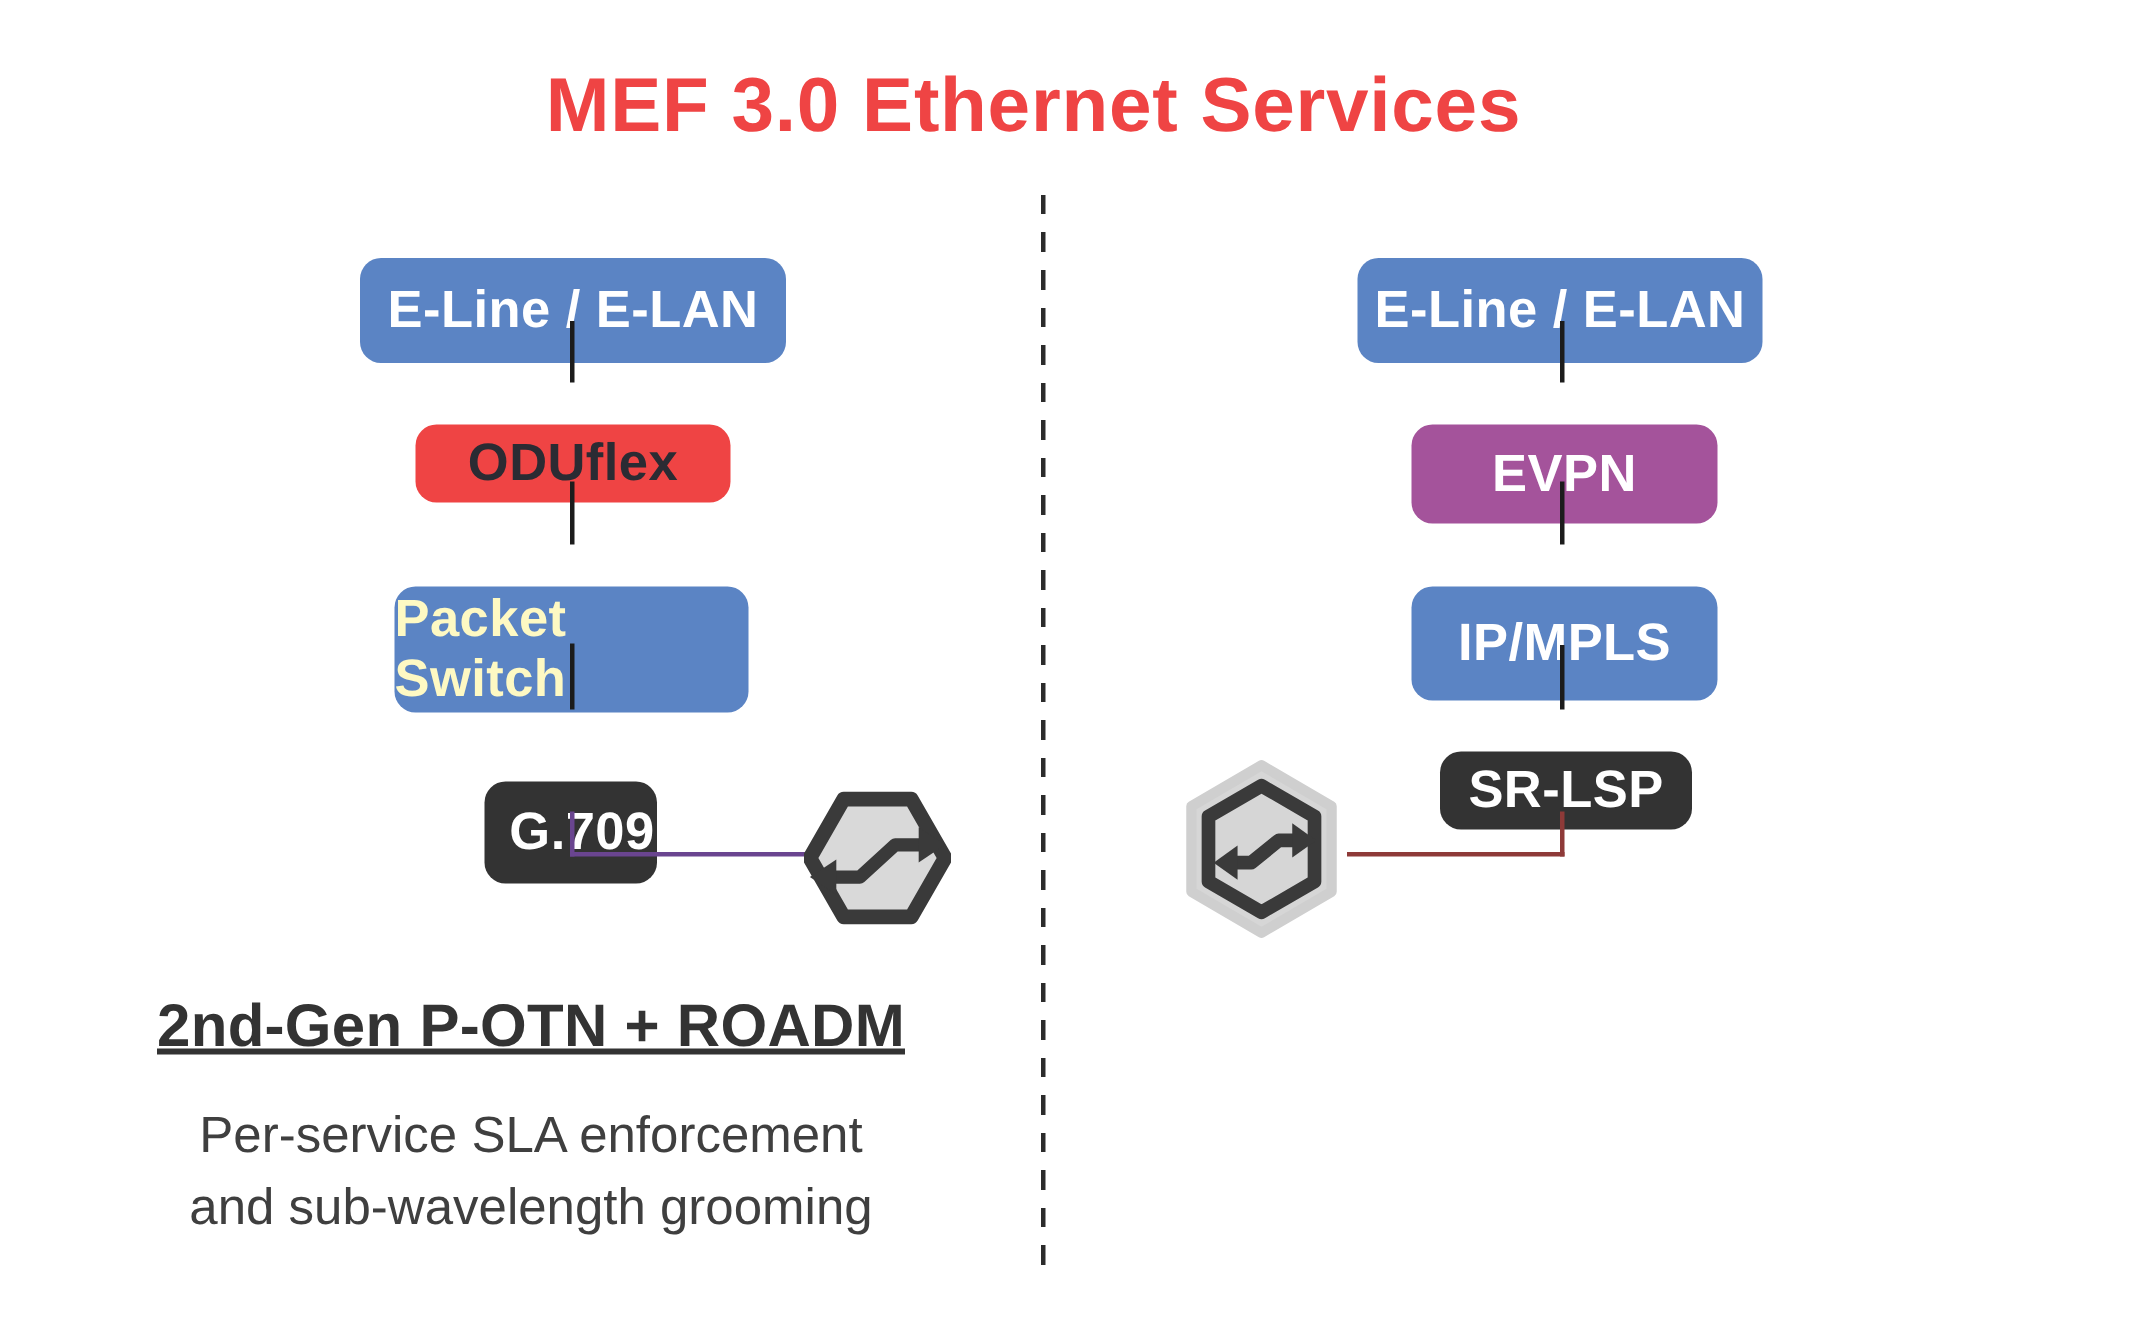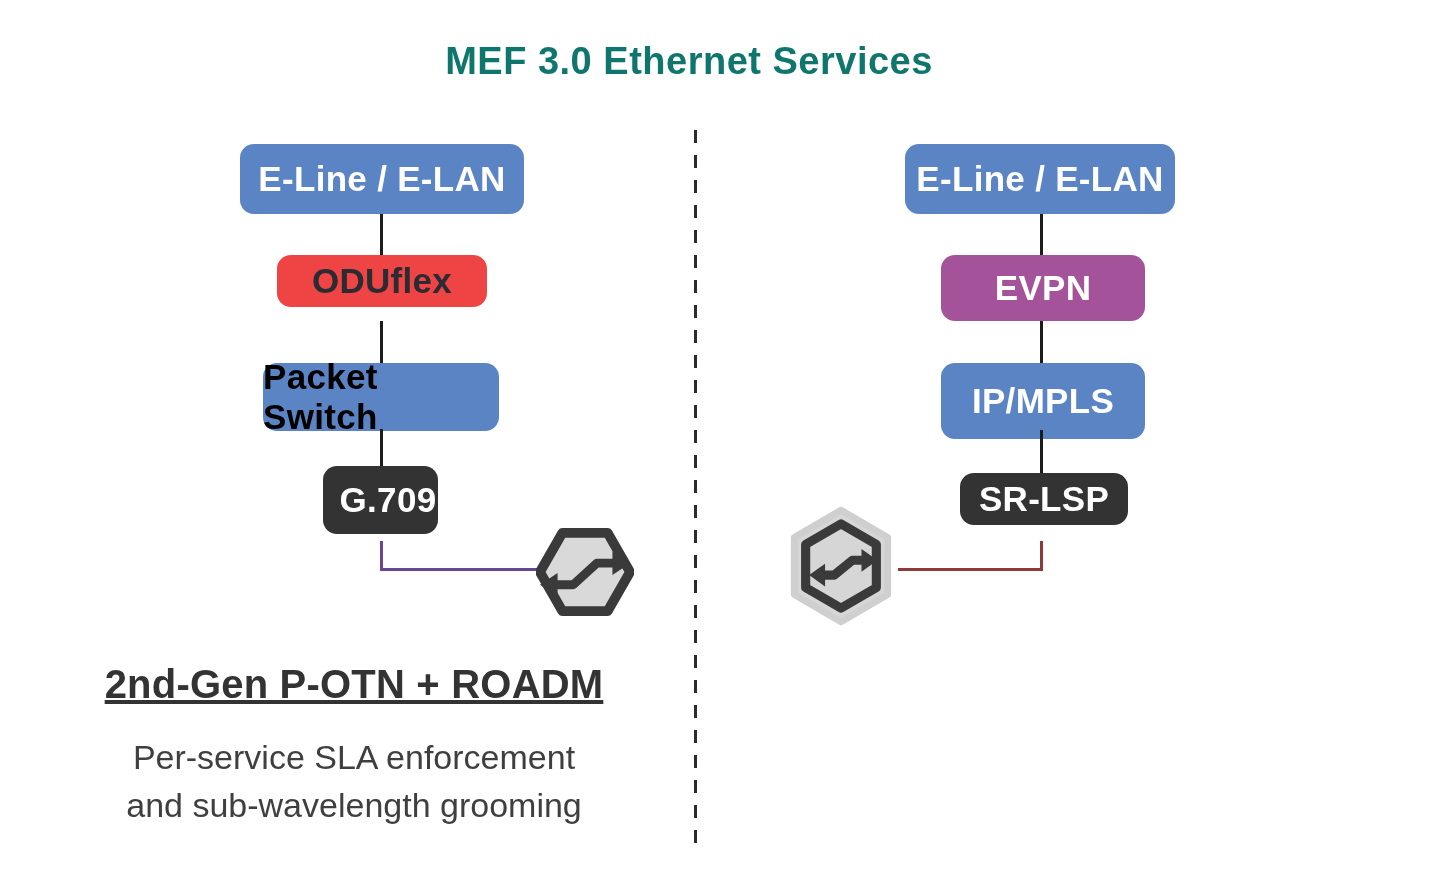--- a/index.html
+++ b/index.html
@@ -9,38 +9,39 @@
     width: 1432px; height: 888px;
     position: relative;
     overflow: hidden;
     color: #2d2d2d;
   }
   .canvas { position: absolute; left: 0; top: 0; width: 1432px; height: 888px; background: #ffffff; }
 
   .title {
     position: absolute; left: 0; top: 40px; width: 1378px;
     text-align: center;
-    font-size: 38px; font-weight: 700; color: #0f766e;
+    font-size: 51px; font-weight: 700; color: #ef4444;
     letter-spacing: 0.5px;
   }
 
   .divider {
     position: absolute; left: 694px; top: 130px;
     width: 3px; height: 714px;
     background: repeating-linear-gradient(180deg,
       #2b2b2b 0px, #2b2b2b 13px,
       transparent 13px, transparent 25px);
   }
 
   .node {
     position: absolute;
     border-radius: 14px;
     display: flex; align-items: center; justify-content: center;
     font-size: 35px; font-weight: 700;
     letter-spacing: 0.3px;
+    margin-top: 28px;
   }
 
   .vline { position: absolute; width: 3px; background: #1c1c1c; }
 
   .elbow-left {
     position: absolute; left: 380px; top: 541px;
     width: 158px; height: 30px;
     border-left: 3px solid #6a4590;
     border-bottom: 3px solid #6a4590;
   }
@@ -81,27 +82,27 @@
   </div>
 
   <div class="vline" style="left:380px; top:214px; height:41px;"></div>
 
   <div class="node" style="left: 277px; top: 255px; width: 210px; height: 52px; background-color: #ef4444; color: rgb(43, 43, 51); text-align: right;">
     <span>ODUflex</span>
   </div>
 
   <div class="vline" style="left:380px; top:321px; height:42px;"></div>
 
-  <div class="node" style="left: 263px; top: 363px; width: 236px; height: 68px; background-color: rgb(91, 132, 196); color: #000000;">
+  <div class="node" style="left: 263px; top: 363px; width: 236px; height: 84px; background-color: rgb(91, 132, 196); color: #fef9c3;">
     <span>Packet Switch</span>
   </div>
 
   <div class="vline" style="left:380px; top:429px; height:44px;"></div>
 
-  <div class="node" style="left: 323px; top: 466px; width: 115px; height: 68px; background-color: rgb(51, 51, 51); color: rgb(255, 255, 255); padding-left: 15px;">
+  <div class="node" style="left: 323px; top: 493px; width: 115px; height: 68px; background-color: rgb(51, 51, 51); color: rgb(255, 255, 255); padding-left: 15px;">
     <span>G.709</span>
   </div>
 
   <div class="elbow-left" style="border-color: rgb(106, 69, 144);"></div>
 
   <svg class="hex-svg" style="left:536px; top:522px;" width="98" height="100" viewBox="0 0 100 102">
     <path d="M4 51 L27 11 L73 11 L96 51 L73 91 L27 91 Z" fill="#d9d9d9" stroke="#3a3a3a" stroke-width="10" stroke-linejoin="round"></path>
     <path d="M18 64 H38 L62 42 H80" fill="none" stroke="#3a3a3a" stroke-width="9" stroke-linecap="round" stroke-linejoin="round"></path>
     <polygon points="22,52 4,64 22,76" fill="#3a3a3a"></polygon>
     <polygon points="78,30 96,42 78,54" fill="#3a3a3a"></polygon>

